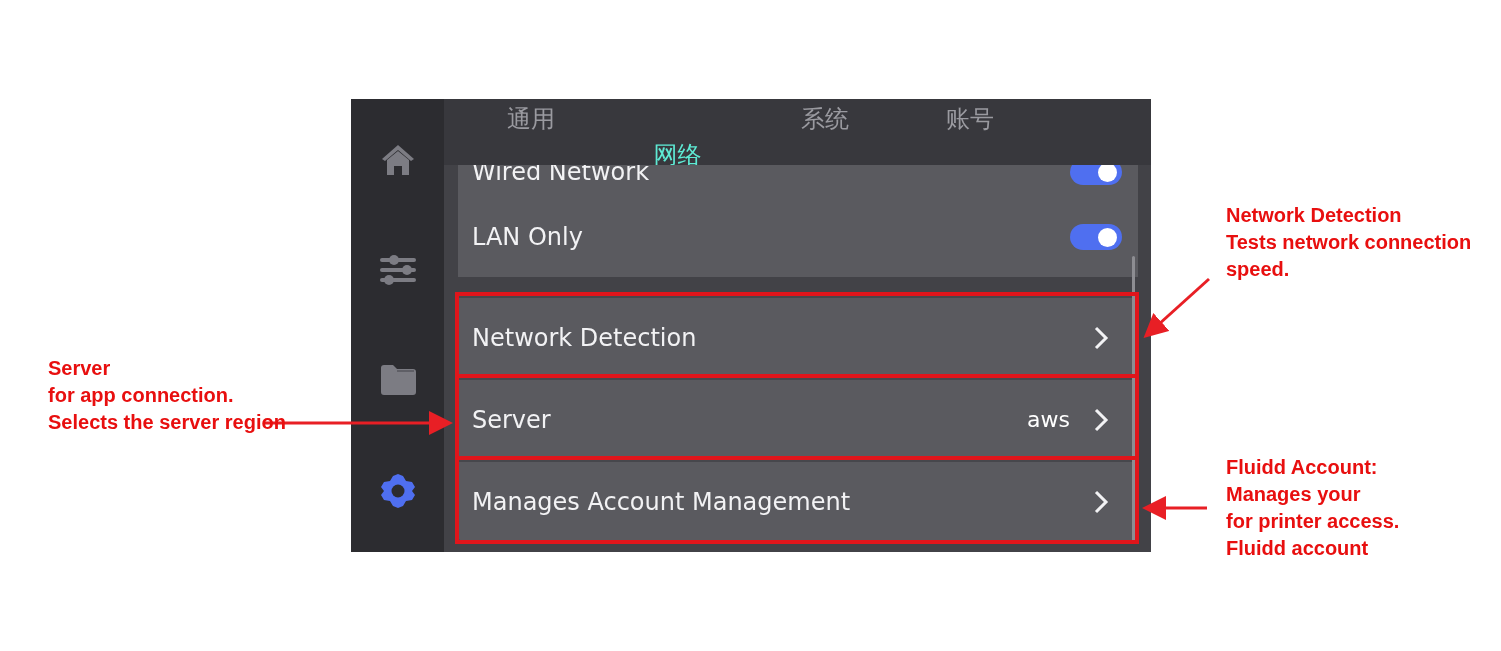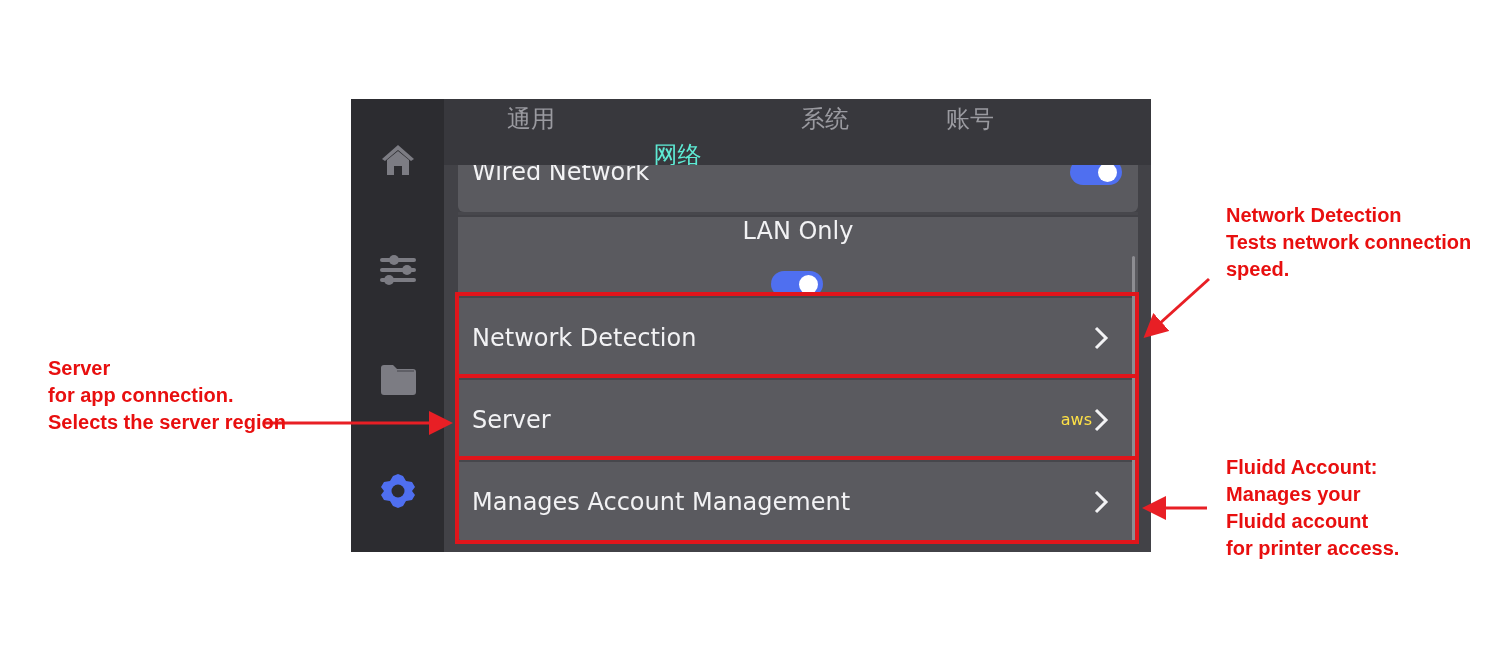--- a/index.html
+++ b/index.html
@@ -12,21 +12,21 @@
   .nav-item svg { display: block; }
 
   .tabbar { position: absolute; left: 93px; top: 0; width: 707px; height: 66px; background: #38383d; }
   .tab { position: absolute; top: 4px; height: 66px; display: flex; align-items: flex-start; justify-content: center; font-size: 24px; color: #9a9aa0; cursor: pointer; }
   .tab.active { color: #5eead4; margin-top: 36px; }
   .tab .underline { position: absolute; bottom: 0; left: 0; right: 0; height: 4px; background: #4f6ff0; }
 
   .content { position: absolute; left: 93px; top: 66px; width: 707px; height: 387px; background: #424247; overflow: hidden; }
   .row { position: absolute; left: 14px; width: 680px; background: #5a5a5f; display: flex; align-items: center; padding: 0 14px; color: #f2f2f4; font-size: 24px; cursor: pointer; }
   .row .label { flex: 1; white-space: nowrap; }
-  .row .value { color: #fde047; font-size: 16px; }
+  .row .value { color: #ffffff; font-size: 22px; margin-right: 22px; }
   .row .chev { width: 18px; height: 26px; margin-right: 14px; }
   .divider { position: absolute; left: 14px; width: 680px; height: 3px; background: #47474c; }
 
   .toggle { width: 52px; height: 26px; border-radius: 13px; background: #4f6ff0; position: relative; margin-right: 2px; }
   .toggle .knob { position: absolute; right: 5px; top: 4px; width: 19px; height: 19px; border-radius: 50%; background: #ffffff; }
 
   .scrollbar { position: absolute; left: 688px; top: 91px; width: 3px; height: 285px; background: #8d8d92; border-radius: 2px; }
 
   .hl-box { position: absolute; border: 4px solid #e0151b; pointer-events: none; }
 
@@ -89,21 +89,21 @@
   <div class="content">
 
     <div class="row" style="top:-34px;height:81px;border-radius:0 0 6px 6px;">
       <span class="label">Wired Network</span>
       <div class="toggle">
           <div class="knob"></div>
         </div>
     </div>
     <div class="divider" style="top:47px;"></div>
 
-    <div class="row" style="top:52px;height:80px;flex-direction:column;">
+    <div class="row" style="top:32px;height:80px;">
       <span class="label">LAN Only</span>
       <div class="toggle">
           <div class="knob"></div>
         </div>
     </div>
     <div class="divider" style="top:130px;"></div>
 
     <div class="row" style="top:133px;height:79px;">
       <span class="label">Network Detection</span>
       <svg class="chev" viewBox="0 0 18 26">
@@ -155,15 +155,15 @@
 
 <div class="callout" style="left:48px;top:355px;">
   <span class="line">Server</span>
   <span class="line">for app connection.</span>
   <span class="line">Selects the server region</span>
 </div>
 
 <div class="callout" style="left:1226px;top:454px;">
   <span class="line">Fluidd Account:</span>
   <span class="line">Manages your</span>
+  <span class="line">for printer access.</span>
   <span class="line">Fluidd account</span>
-  <span class="line">for printer access.</span>
 </div>
 
 </body></html>

